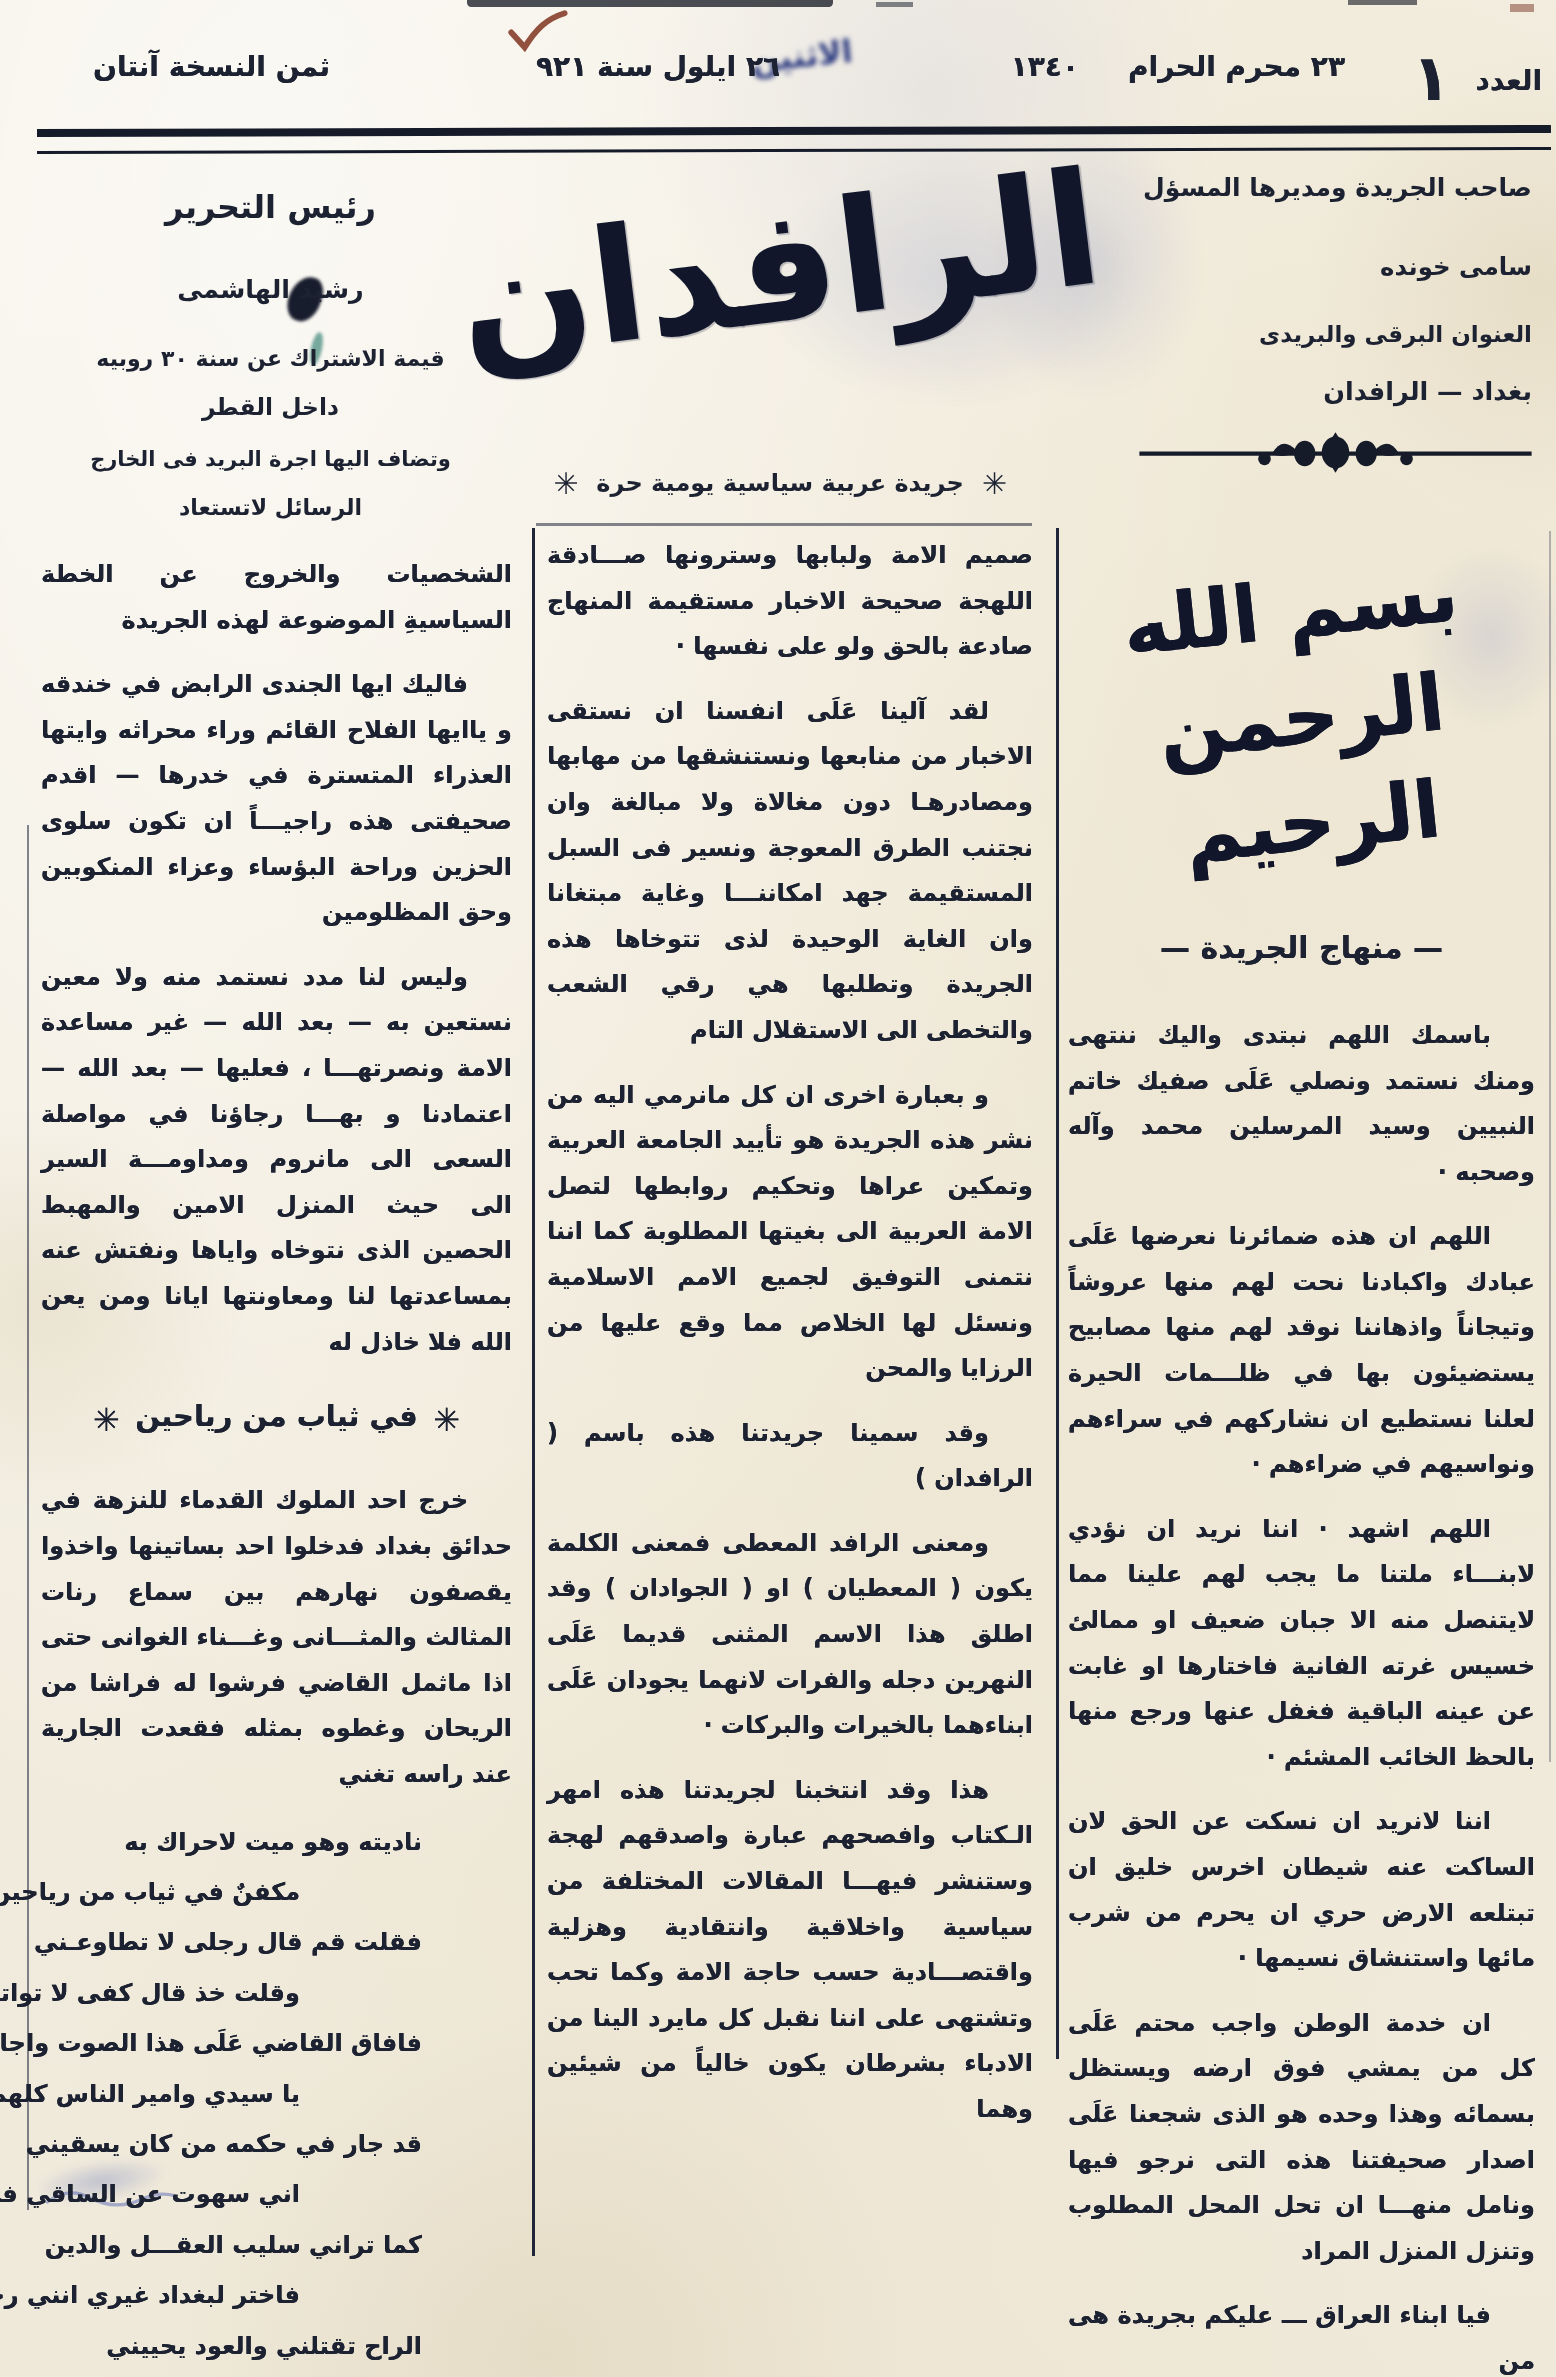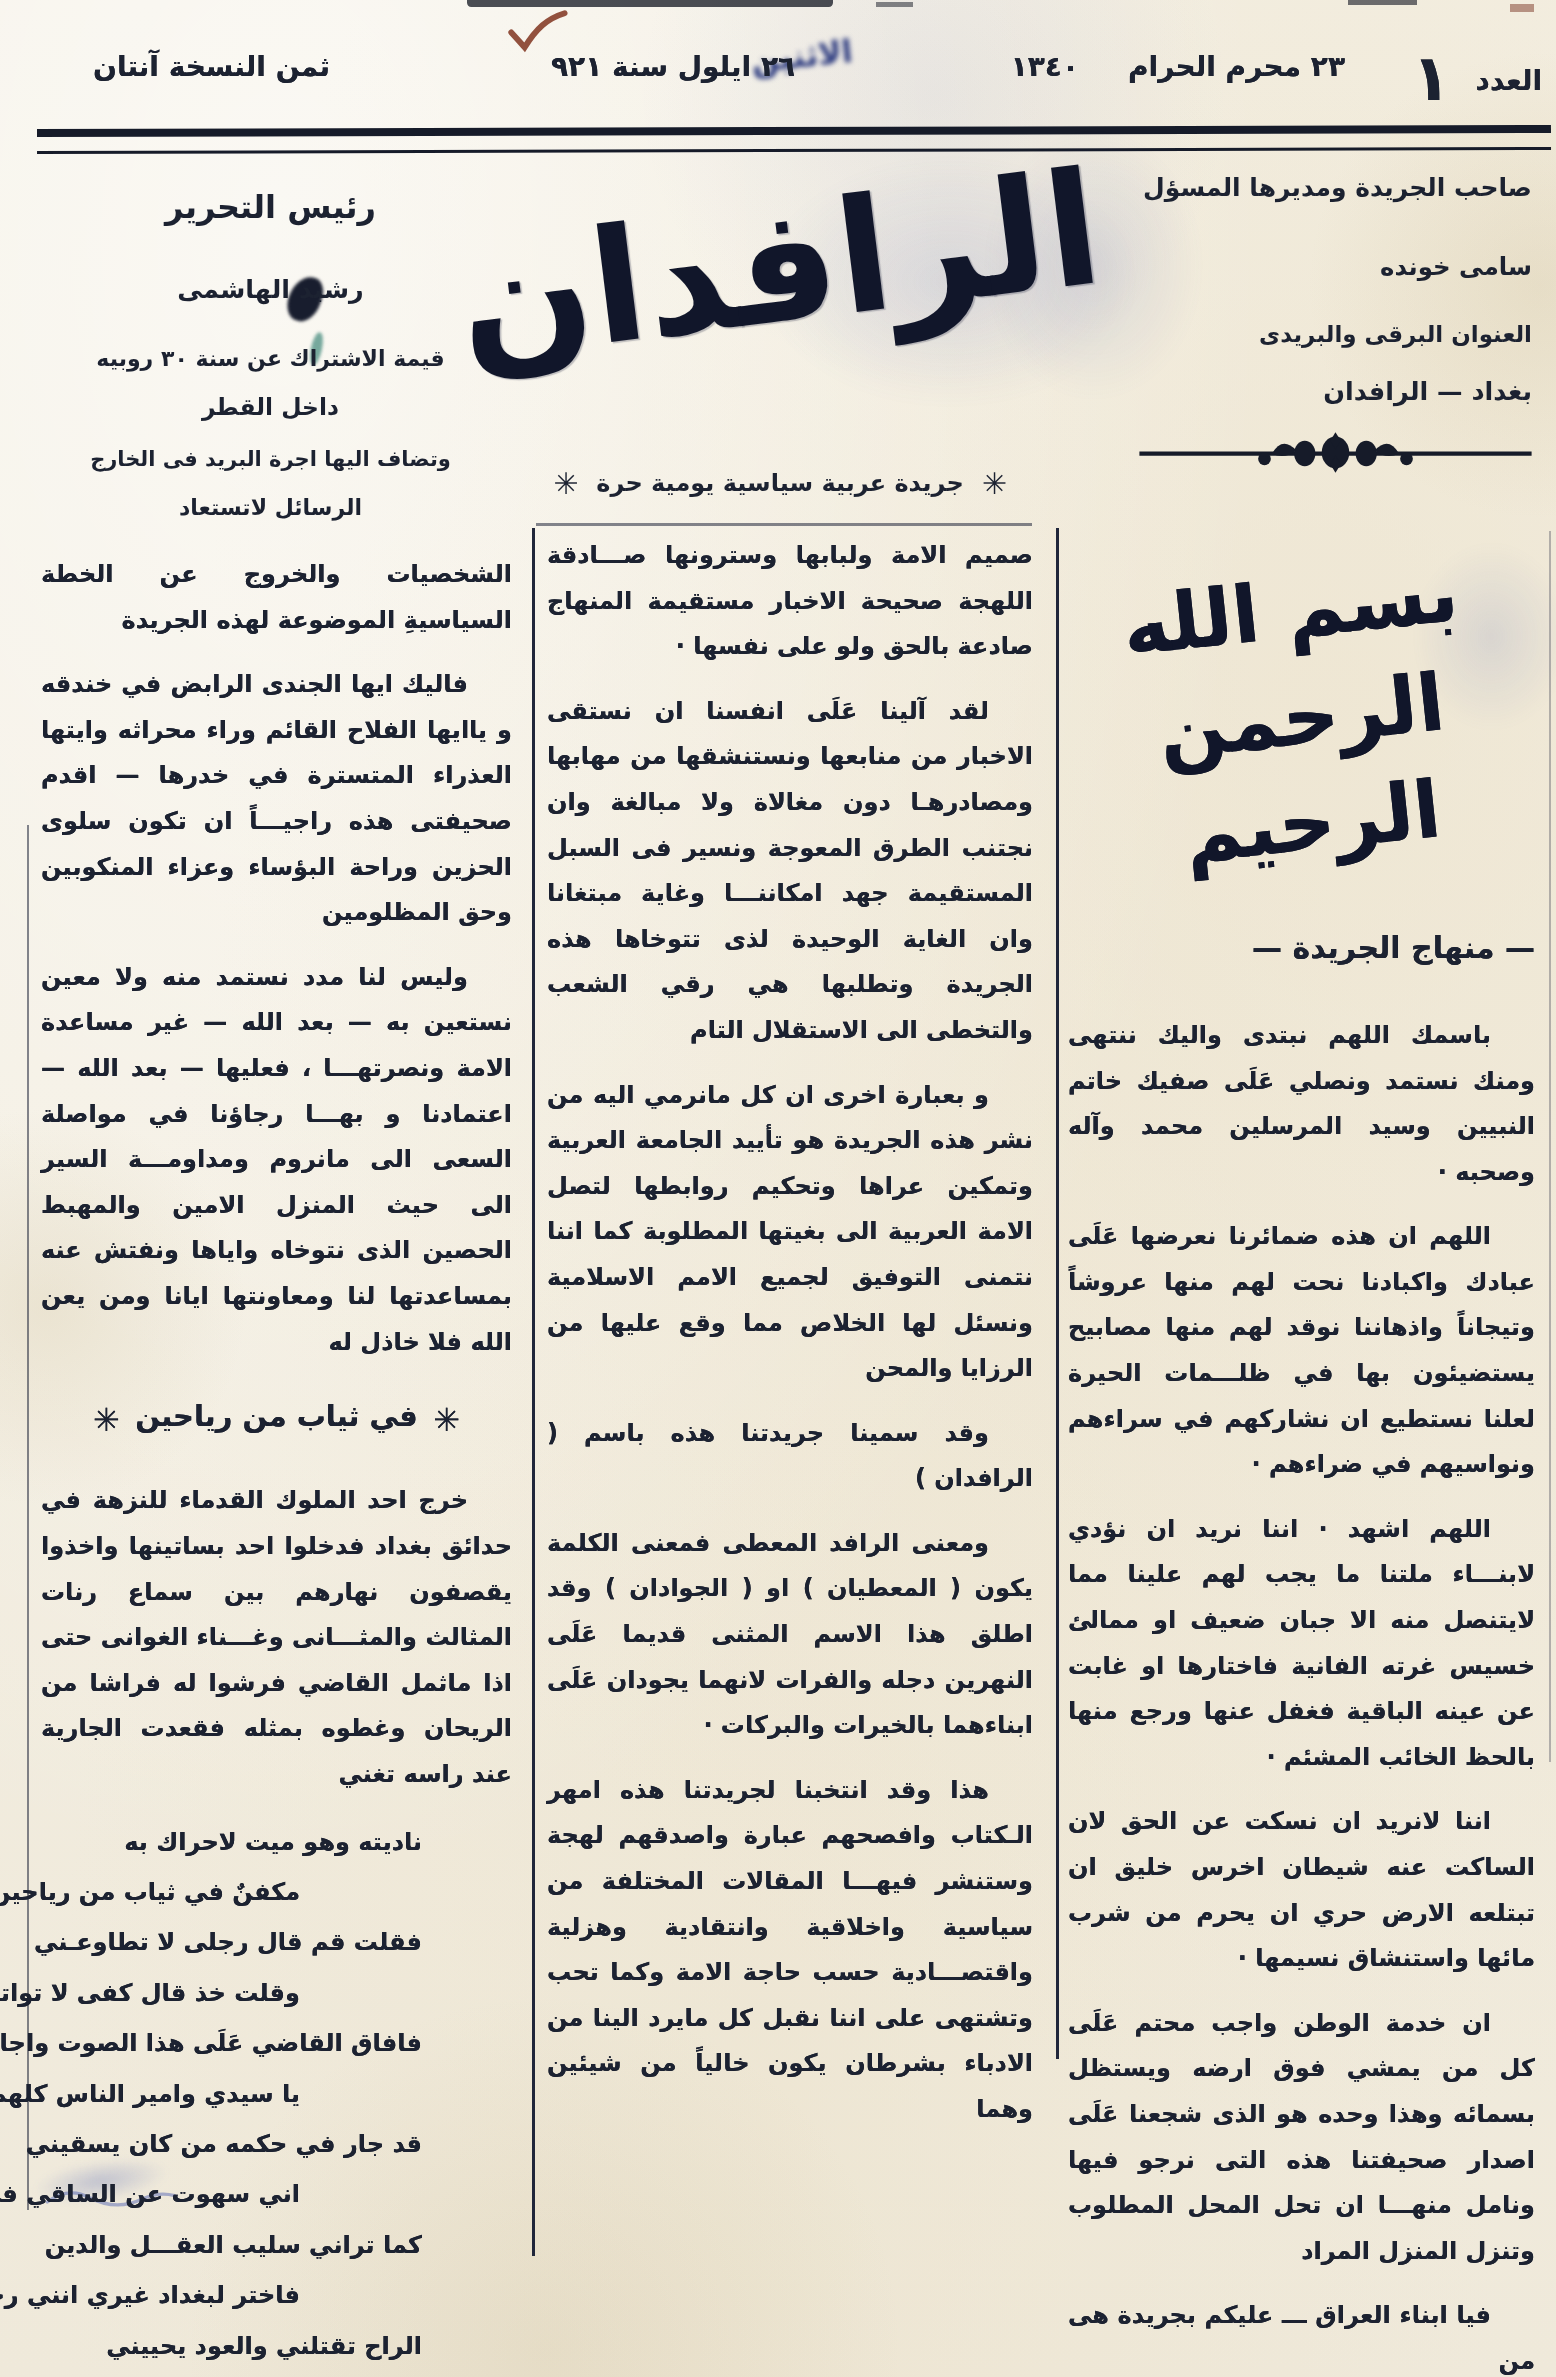--- a/index.html
+++ b/index.html
@@ -26,21 +26,21 @@
       radial-gradient(circle at 35% 99%, rgba(180,160,110,.15), transparent 14%);
   }
   
   .topbar-item{position:absolute;top:50px;font-size:28px;font-weight:bold;white-space:nowrap;
     text-shadow:0 0 0.5px currentColor;}
   .issue{right:15px;top:41px;}
   .issue .big-num{font-size:64px;vertical-align:-9.6px;padding-right:15px;display:inline-block;}
   .hijri{right:212px;}
   .hijri-year{right:478px;}
   .weekday{left:751px;top:37px;color:rgba(40,55,125,.8);filter:blur(2.7px);transform:rotate(-6deg);font-size:32px;}
-  .greg{left:536px;margin-left:15px;}
+  .greg{left:536px;}
   .price{left:93px;}
   
   .rule-double{position:absolute;left:37px;right:6.4px;top:127px;height:14px;
     border-top:8.5px solid #161b29;border-bottom:3.2px solid #161b29;transform:rotate(-.15deg);}
   .vrule{position:absolute;width:2.7px;background:#20263a;}
   .vr-a{left:1056px;top:528px;height:1531px;}
   .vr-b{left:532px;top:528px;height:1728px;}
   .vr-edge-left{left:26.5px;top:825px;height:1385px;opacity:.55;}
   .vr-edge-right{left:1549px;top:531px;height:1231px;opacity:.3;width:1.6px;}
   .hr-midtop{position:absolute;left:536px;top:523px;width:496px;height:2.7px;background:#20263a;opacity:.55;}
@@ -68,21 +68,21 @@
   
   .col{position:absolute;font-size:24px;font-weight:bold;line-height:1.9;
     text-shadow:0 0 0.5px currentColor;}
   .col p{margin:0 0 19px;text-align:justify;text-indent:44px;}
   .col p.no-indent{text-indent:0;}
   .col-right{left:1068px;width:467px;top:541px;}
   .col-mid{left:547px;width:486px;top:533px;}
   .col-left{left:41px;width:471px;top:552px;}
   .basmala{font-size:79px;line-height:1.35;font-weight:bold;text-align:center;
     transform:rotate(-6deg);margin:16px 0 42px;color:#11162a;}
-  .section-title{font-size:30px;font-weight:bold;margin:0 0 37px;white-space:nowrap;}
+  .section-title{font-size:30px;font-weight:bold;text-align:center;margin:0 0 37px;white-space:nowrap;}
   .left-section-head{font-size:29px;font-weight:bold;text-align:center;margin:24.4px 0 28px;white-space:nowrap;}
   .left-section-head .orn{font-size:32px;padding:0 5.3px;vertical-align:-4.2px;display:inline-block;}
   .poem{margin-top:5.3px;}
   .poem-line{white-space:nowrap;line-height:2.1;padding-right:90px;}
   .poem-line.alt{padding-right:212px;}
   
   .stain{position:absolute;border-radius:50%;pointer-events:none;}
   .st-mast1{left:759px;top:154px;width:382px;height:255px;background:radial-gradient(ellipse,rgba(65,85,175,.13),transparent 70%);filter:blur(3.2px);}
   .st-mast2{left:982px;top:127px;width:223px;height:276px;background:radial-gradient(ellipse,rgba(60,80,170,.12),transparent 70%);filter:blur(2.7px);}
   .st-basmala{left:1412px;top:541px;width:159px;height:191px;background:radial-gradient(ellipse,rgba(60,80,170,.12),transparent 70%);filter:blur(2.7px);}

